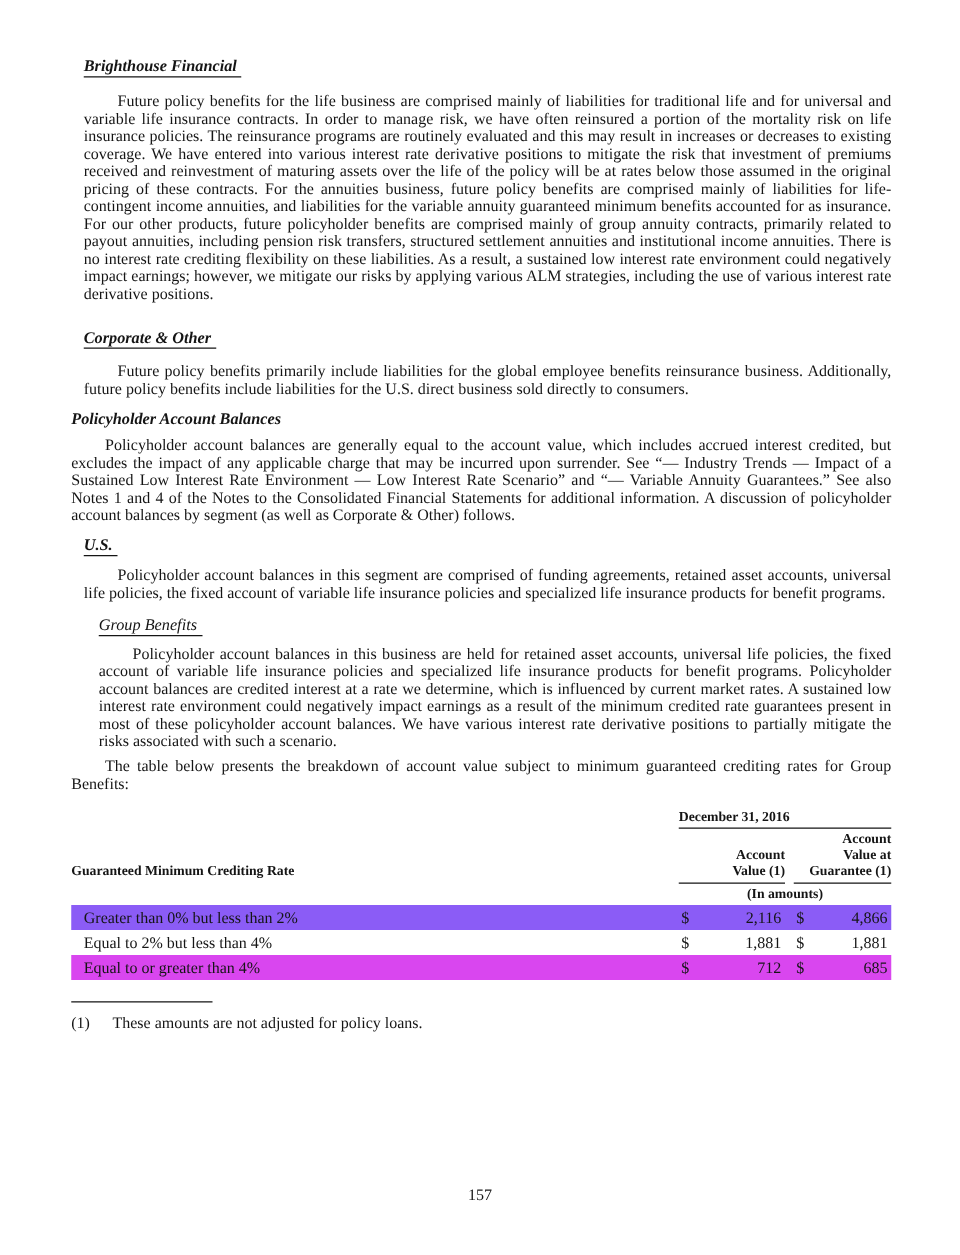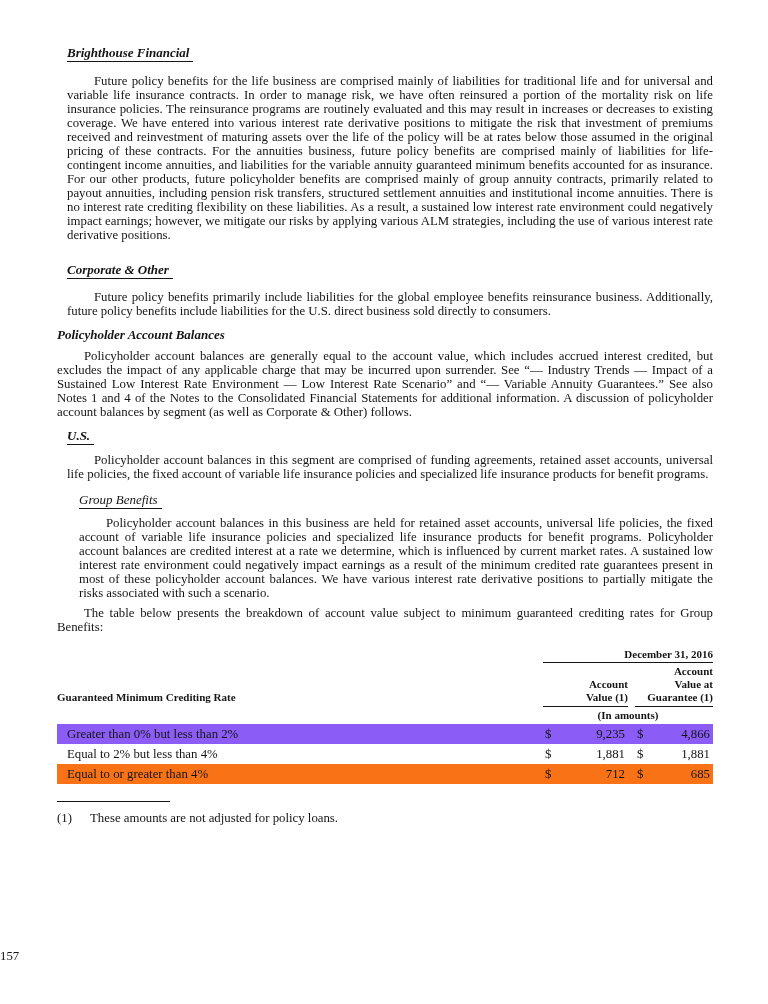--- a/index.html
+++ b/index.html
@@ -18,38 +18,38 @@
   .h-sub { font-size:13px; font-style:italic; font-weight:normal; line-height:15px; }
 
   .p { font-size:12.8px; line-height:14px; text-align:justify; text-indent:27px; }
   .lvl1 { margin-left:10px; }
   .lvl2 { margin-left:22px; }
 
   
   .tbl { margin-top:14px; }
   .t-head-top { display:flex; }
   .t-flex1 { flex:1; }
-  .t-datecol { width:170px; border-bottom:1.2px solid #151515; padding-bottom:2px; text-align:right; }
+  .t-datecol { width:170px; border-bottom:1.2px solid #151515; padding-bottom:2px; text-align:left; }
   .t-date { font-size:11px; font-weight:bold; }
   .t-head-cols { display:flex; align-items:flex-end; margin-top:2px; }
   .t-axis { flex:1; font-size:11px; font-weight:bold; padding-bottom:4px; }
   .t-colhead { font-size:11px; font-weight:bold; text-align:right; line-height:12.8px;
                border-bottom:1.2px solid #151515; padding-bottom:3px; }
   .c1 { width:85px; } .c2 { width:78px; } .t-gap { width:7px; }
   .t-units { margin-left:486px; width:170px; text-align:center; font-size:11px; font-weight:bold; padding:2px 0 3px; }
   .t-row { display:flex; height:20px; align-items:center; font-size:12.8px; }
   .t-label { flex:1; padding-left:10px; }
   .t-val { display:flex; justify-content:space-between; padding:0 3px 0 2px; }
 
   
   .fn-rule { width:113px; border-top:1.1px solid #151515; margin-top:17px; }
   .fn { margin-top:8px; display:flex; font-size:12.8px; line-height:16px; }
   .fn-marker { width:33px; flex:none; }
 
-  .pageno { position:absolute; bottom:40px; left:0; right:0; text-align:left; font-size:12.8px; }
+  .pageno { position:absolute; bottom:40px; left:0; right:0; text-align:center; font-size:12.8px; }
 </style>
 </head>
 <body>
 
 <div class="page">
 
   <section class="lvl1">
     <h3 class="h"><span class="u">Brighthouse Financial</span></h3>
     <p class="p" style="margin-top:12px">Future policy benefits for the life business are comprised mainly of liabilities for traditional life and for universal and variable life insurance contracts. In order to manage risk, we have often reinsured a portion of the mortality risk on life insurance policies. The reinsurance programs are routinely evaluated and this may result in increases or decreases to existing coverage. We have entered into various interest rate derivative positions to mitigate the risk that investment of premiums received and reinvestment of maturing assets over the life of the policy will be at rates below those assumed in the original pricing of these contracts. For the annuities business, future policy benefits are comprised mainly of liabilities for life-contingent income annuities, and liabilities for the variable annuity guaranteed minimum benefits accounted for as insurance. For our other products, future policyholder benefits are comprised mainly of group annuity contracts, primarily related to payout annuities, including pension risk transfers, structured settlement annuities and institutional income annuities. There is no interest rate crediting flexibility on these liabilities. As a result, a sustained low interest rate environment could negatively impact earnings; however, we mitigate our risks by applying various ALM strategies, including the use of various interest rate derivative positions.</p>
   </section>
@@ -98,21 +98,21 @@
         <div>Guarantee (1)</div>
       </div>
     </div>
 
     <div class="t-units">(In amounts)</div>
 
     <div class="t-row row-hl" style="background: #8b5cf6;">
       <div class="t-label">Greater than 0% but less than 2%</div>
       <div class="t-val c1">
           <span>$</span>
-          <span>9,235</span>
+          <span>2,116</span>
         </div>
       <div class="t-gap"></div>
       <div class="t-val c2">
           <span>$</span>
           <span>4,866</span>
         </div>
     </div>
 
     <div class="t-row">
       <div class="t-label">Equal to 2% but less than 4%</div>
@@ -120,21 +120,21 @@
           <span>$</span>
           <span>1,881</span>
         </div>
       <div class="t-gap"></div>
       <div class="t-val c2">
           <span>$</span>
           <span>1,881</span>
         </div>
     </div>
 
-    <div class="t-row row-hl" style="background: #f97316;">
+    <div class="t-row row-hl" style="background: #d946ef;">
       <div class="t-label">Equal to or greater than 4%</div>
       <div class="t-val c1">
           <span>$</span>
           <span>712</span>
         </div>
       <div class="t-gap"></div>
       <div class="t-val c2">
           <span>$</span>
           <span>685</span>
         </div>

